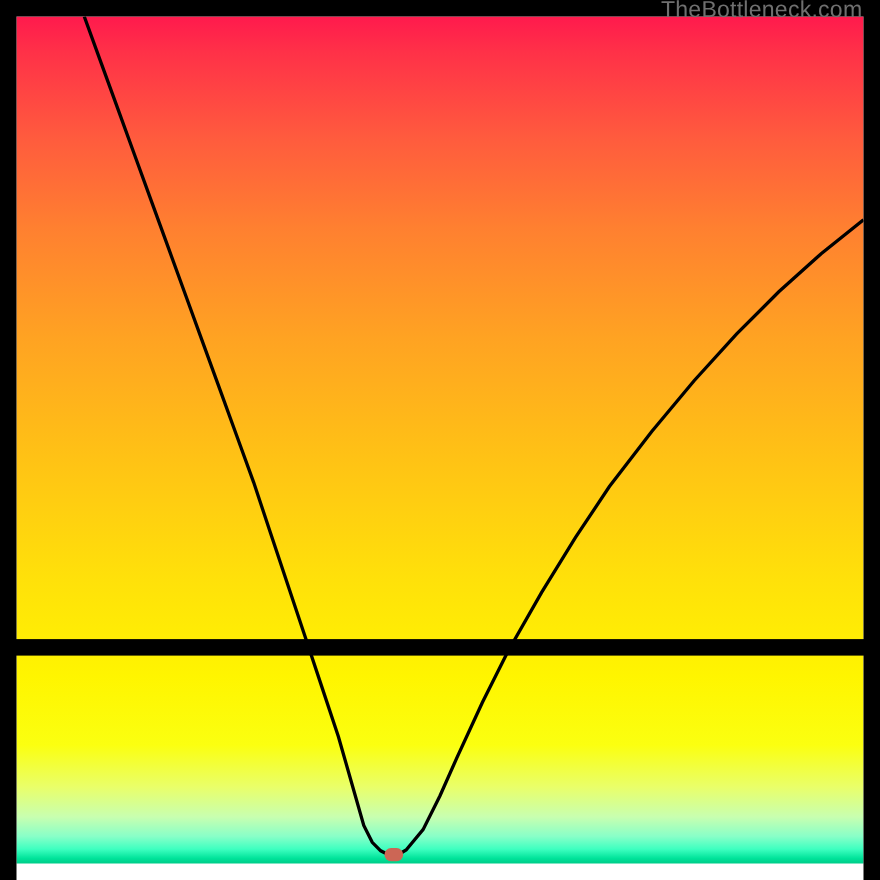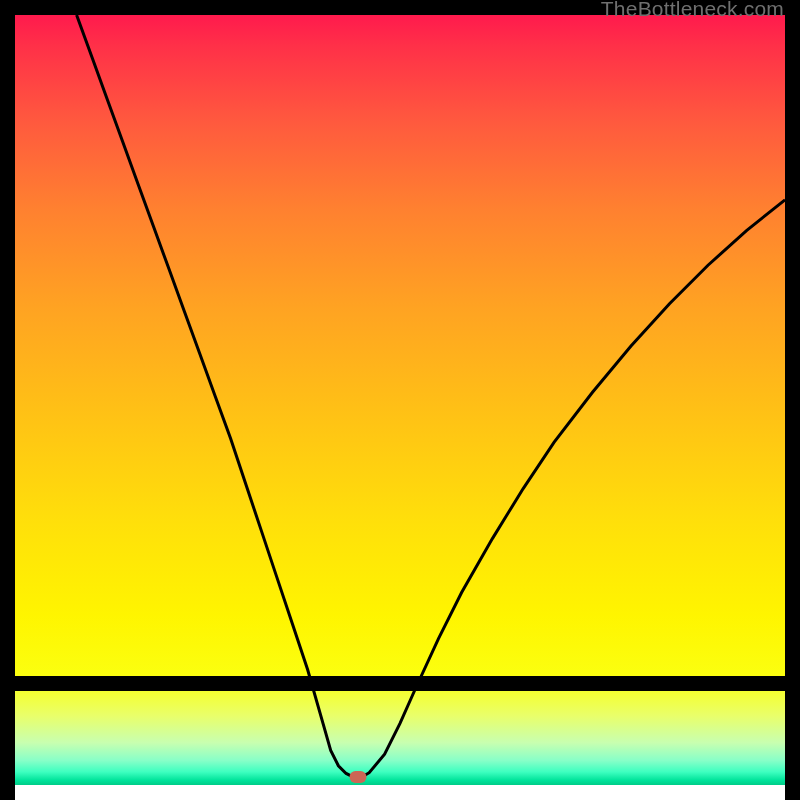--- a/index.html
+++ b/index.html
@@ -7,21 +7,21 @@
     padding: 0;
     background: #ffffff;
     width: 800px;
     height: 800px;
     overflow: hidden;
     font-family: Arial, Helvetica, sans-serif;
   }
   .chart-container {
     position: relative;
     width: 800px;
-    height: 691px;
+    height: 596px;
   }
   .gradient-bg {
     position: absolute;
     left: 15px;
     top: 15px;
     width: 770px;
     height: 770px;
     background: linear-gradient(to bottom,
       #ff1a4d 0%,
       #ff3048 4%,

